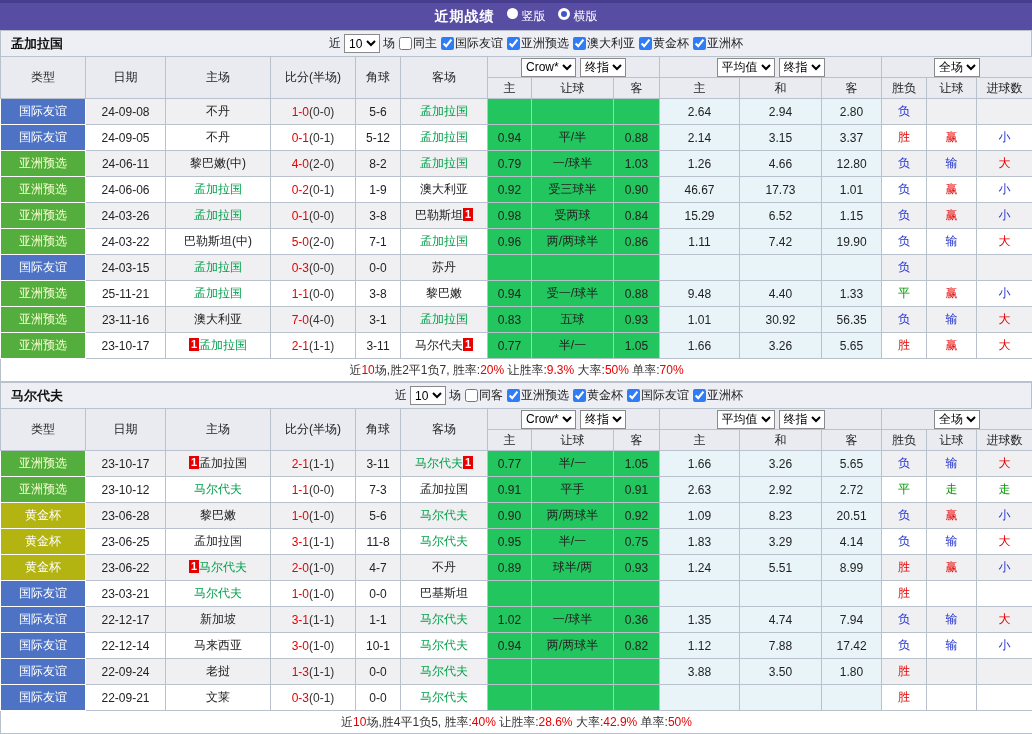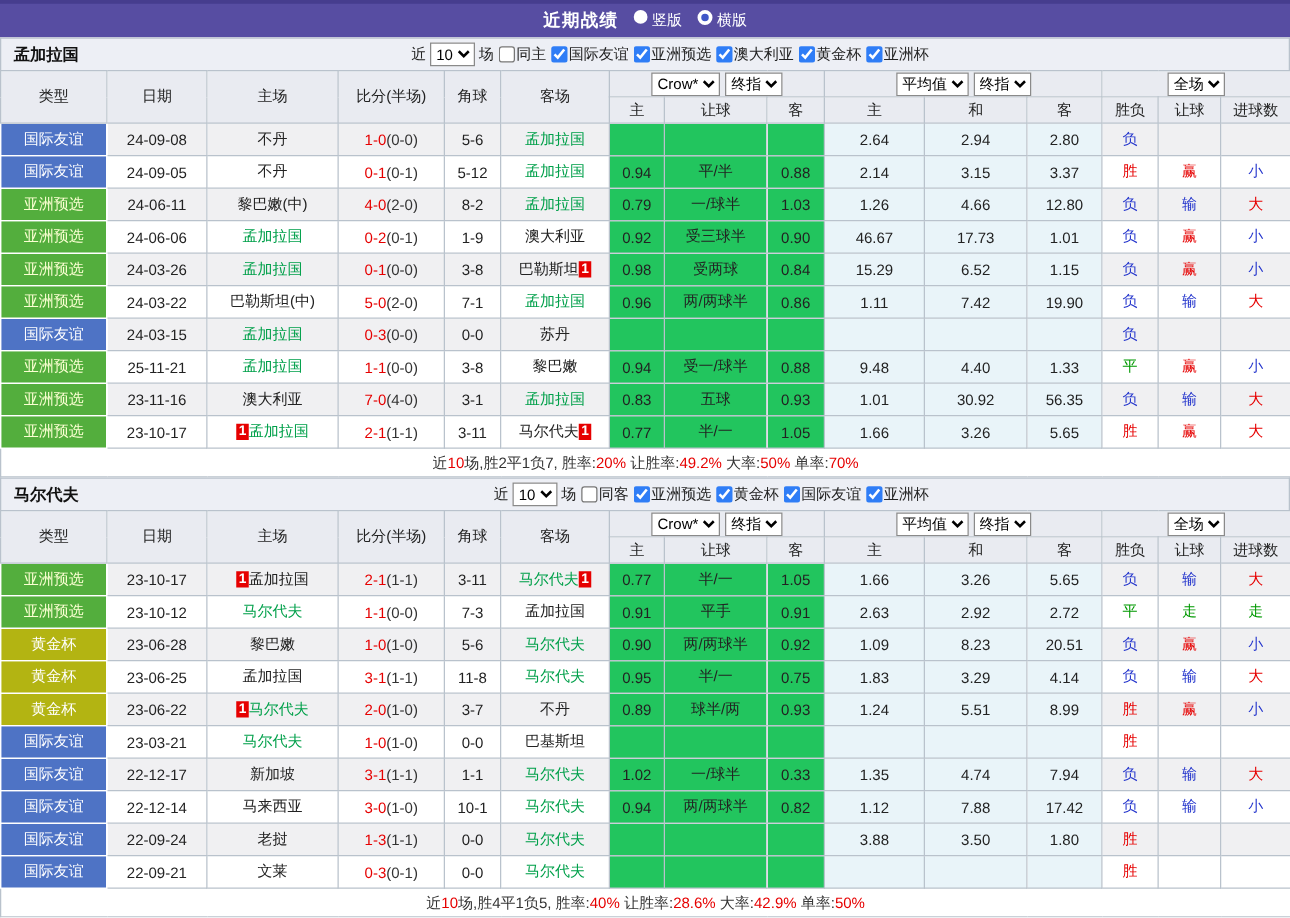--- a/index.html
+++ b/index.html
@@ -293,21 +293,21 @@
             <td class="avg">1.66</td>
             <td class="avg">3.26</td>
             <td class="avg">5.65</td>
             <td style="color: rgb(230, 0, 0);">胜</td>
             <td style="color: rgb(230, 0, 0);">赢</td>
             <td style="color: rgb(230, 0, 0);">大</td>
           </tr>
         </tbody>
         <tfoot>
           <tr>
-            <td class="sum-cell" colspan="15"><span>近</span><span class="sum-red">10</span><span>场,胜2平1负7, 胜率:</span><span class="sum-red">20%</span><span> 让胜率:</span><span class="sum-red">49.2%</span><span> 大率:</span><span class="sum-red">50%</span><span> 单率:</span><span class="sum-red">70%</span></td>
+            <td class="sum-cell" colspan="15"><span>近</span><span class="sum-red">10</span><span>场,胜2平1负7, 胜率:</span><span class="sum-red">20%</span><span> 让胜率:</span><span class="sum-red">9.3%</span><span> 大率:</span><span class="sum-red">50%</span><span> 单率:</span><span class="sum-red">70%</span></td>
           </tr>
         </tfoot>
       </table>
     </div>
     <div class="team-section">
       <div class="filterbar">
         <span class="team-name">马尔代夫</span>
         <span class="filter-controls">
           <span>近</span>
           <select><option>10</option></select>
@@ -443,21 +443,21 @@
             <td class="avg">4.14</td>
             <td style="color: rgb(34, 51, 204);">负</td>
             <td style="color: rgb(34, 51, 204);">输</td>
             <td style="color: rgb(230, 0, 0);">大</td>
           </tr>
           <tr class="odd">
             <td class="type-cell" style="background: rgb(179, 180, 18); color: rgb(255, 255, 255);">黄金杯</td>
             <td>23-06-22</td>
             <td><span><span class="badge1">1</span><span class="green-team">马尔代夫</span></span></td>
             <td><span class="score-ft">2-0</span><span class="score-ht">(1-0)</span></td>
-            <td>3-7</td>
+            <td>4-7</td>
             <td><span><span>不丹</span></span></td>
             <td class="crow">0.89</td>
             <td class="crow">球半/两</td>
             <td class="crow">0.93</td>
             <td class="avg">1.24</td>
             <td class="avg">5.51</td>
             <td class="avg">8.99</td>
             <td style="color: rgb(230, 0, 0);">胜</td>
             <td style="color: rgb(230, 0, 0);">赢</td>
             <td style="color: rgb(34, 51, 204);">小</td>
@@ -481,21 +481,21 @@
           </tr>
           <tr class="odd">
             <td class="type-cell" style="background: rgb(78, 115, 197); color: rgb(255, 255, 255);">国际友谊</td>
             <td>22-12-17</td>
             <td><span><span>新加坡</span></span></td>
             <td><span class="score-ft">3-1</span><span class="score-ht">(1-1)</span></td>
             <td>1-1</td>
             <td><span><span class="green-team">马尔代夫</span></span></td>
             <td class="crow">1.02</td>
             <td class="crow">一/球半</td>
-            <td class="crow">0.33</td>
+            <td class="crow">0.36</td>
             <td class="avg">1.35</td>
             <td class="avg">4.74</td>
             <td class="avg">7.94</td>
             <td style="color: rgb(34, 51, 204);">负</td>
             <td style="color: rgb(34, 51, 204);">输</td>
             <td style="color: rgb(230, 0, 0);">大</td>
           </tr>
           <tr>
             <td class="type-cell" style="background: rgb(78, 115, 197); color: rgb(255, 255, 255);">国际友谊</td>
             <td>22-12-14</td>

